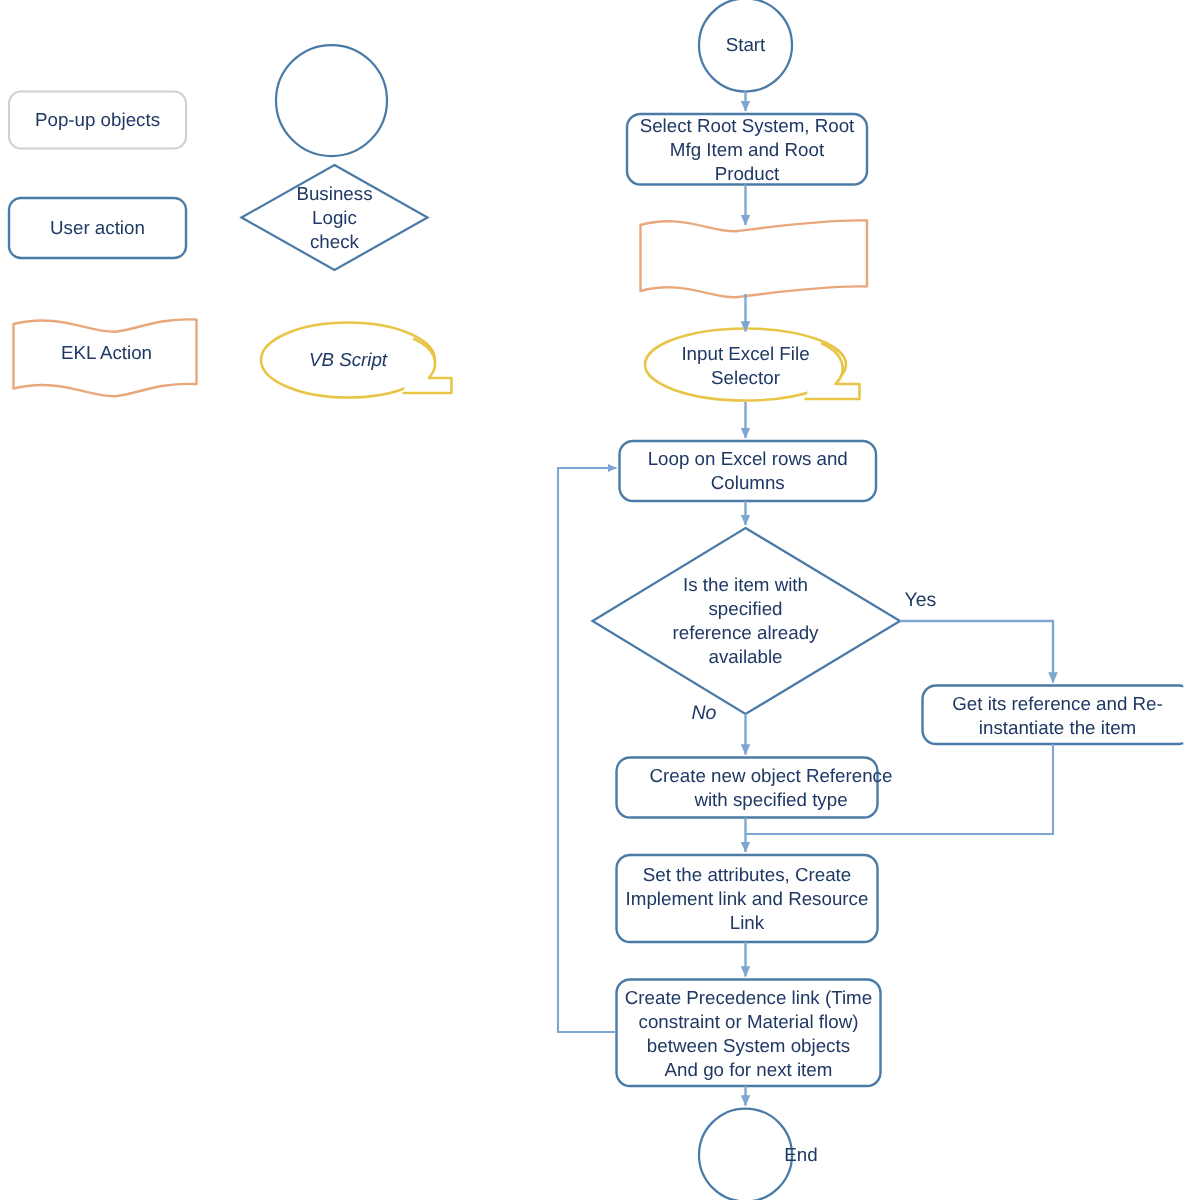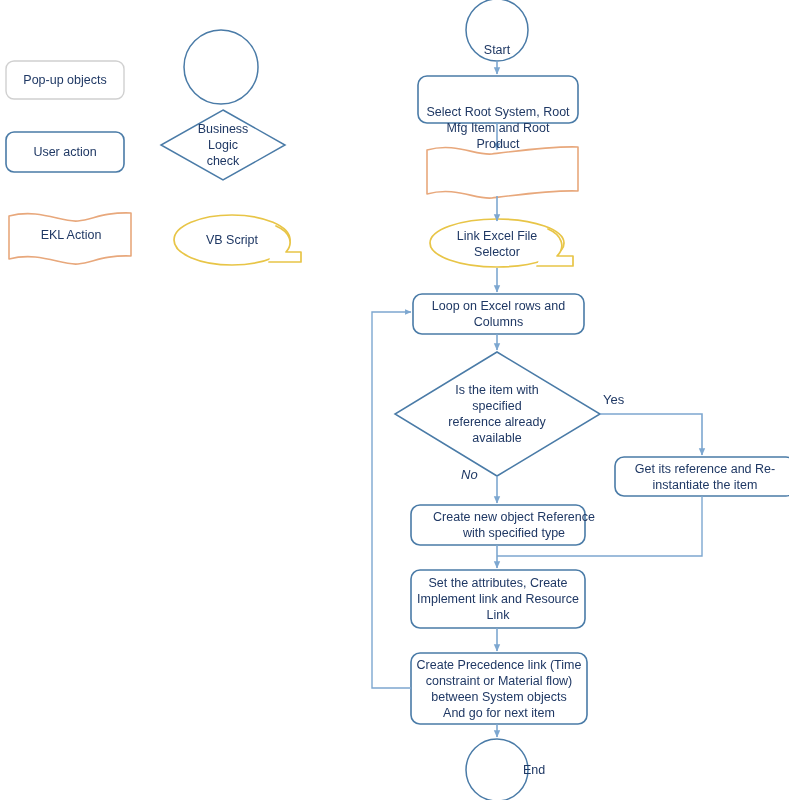--- a/index.html
+++ b/index.html
@@ -155,30 +155,30 @@
   <div class="legend-label" style="left:12px; top:216px; width:118px; height:38px;">EKL Action</div>
 
   <div class="legend-label" style="left:6px; top:132px; width:118px; height:40px;">User action</div>
 
   <div class="legend-label" style="left:184px; top:48px; width:74px; height:38px;"></div>
 
   <div class="legend-label" style="left:181px; top:119px; width:84px; height:52px;">Business
 Logic
 check</div>
 
-  <div class="legend-label" style="left:178px; top:227px; width:108px; height:26px;">VB Script</div>
-
-  <div class="node-label" style="left:466px; top:16px; width:62px; height:28px;margin-top:20px;">Start</div>
-
-  <div class="node-label" style="left:419px; top:76px; width:158px; height:47px;margin-top:28px;">Select Root System, Root
+  <div class="legend-label" style="left:178px; top:227px; width:108px; height:26px;font-style:italic;">VB Script</div>
+
+  <div class="node-label" style="left:466px; top:16px; width:62px; height:28px;">Start</div>
+
+  <div class="node-label" style="left:419px; top:76px; width:158px; height:47px;">Select Root System, Root
 Mfg Item and Root
 Product</div>
 
 
-  <div class="node-label" style="left:432px; top:228px; width:130px; height:32px;">Link Excel File
+  <div class="node-label" style="left:432px; top:228px; width:130px; height:32px;">Input Excel File
 Selector</div>
 
   <div class="node-label" style="left:414px; top:294px; width:169px; height:40px;">Loop on Excel rows and
 Columns</div>
 
   <div class="node-label" style="left:429px; top:380px; width:136px; height:68px;">Is the item with
 specified
 reference already
 available</div>
 

